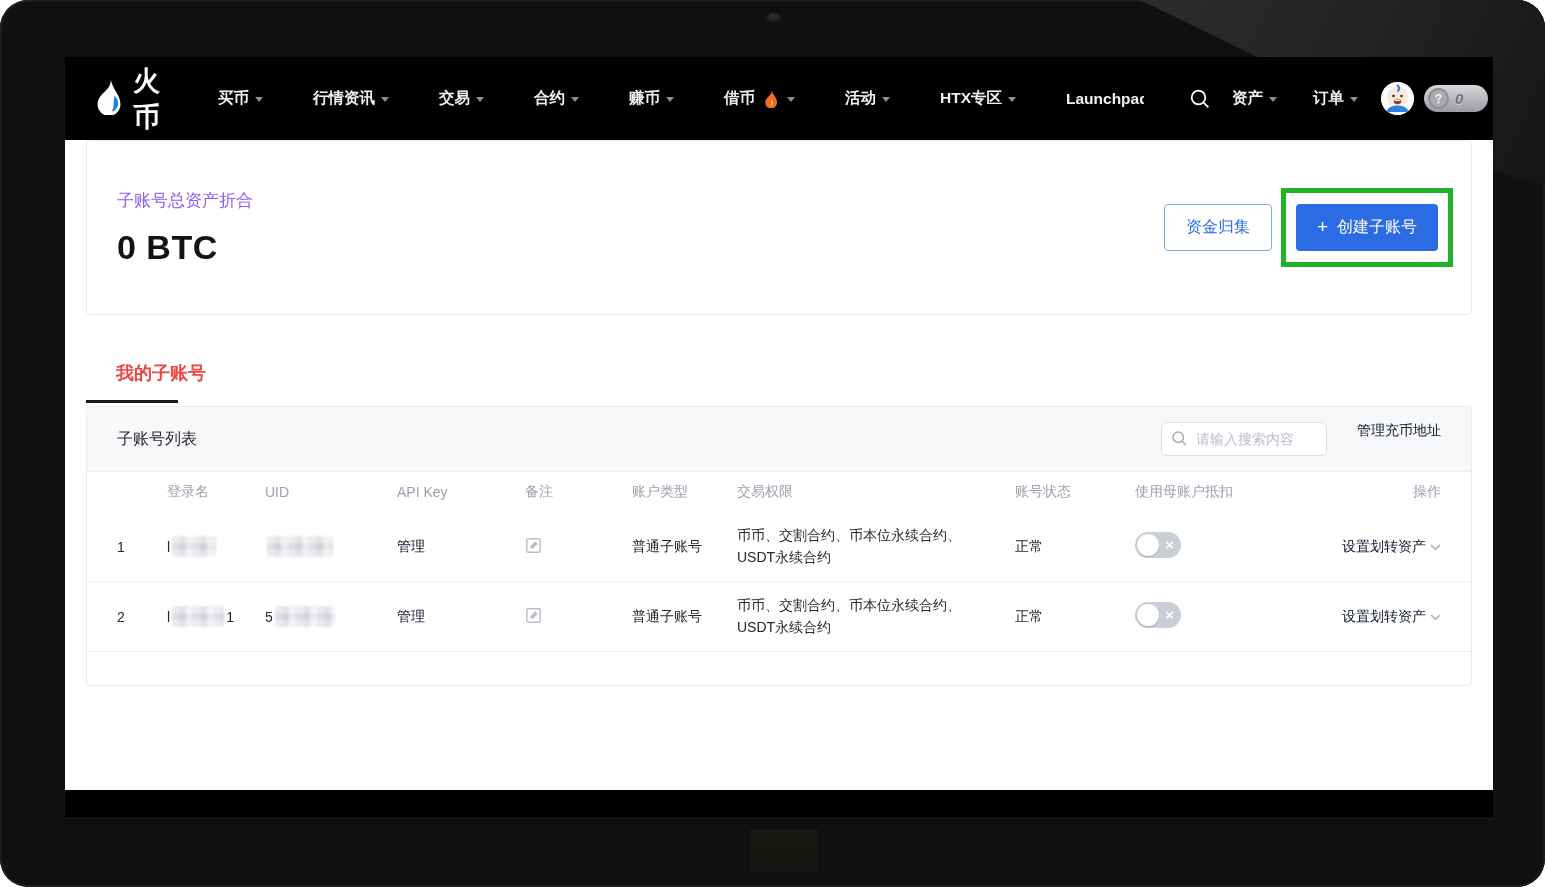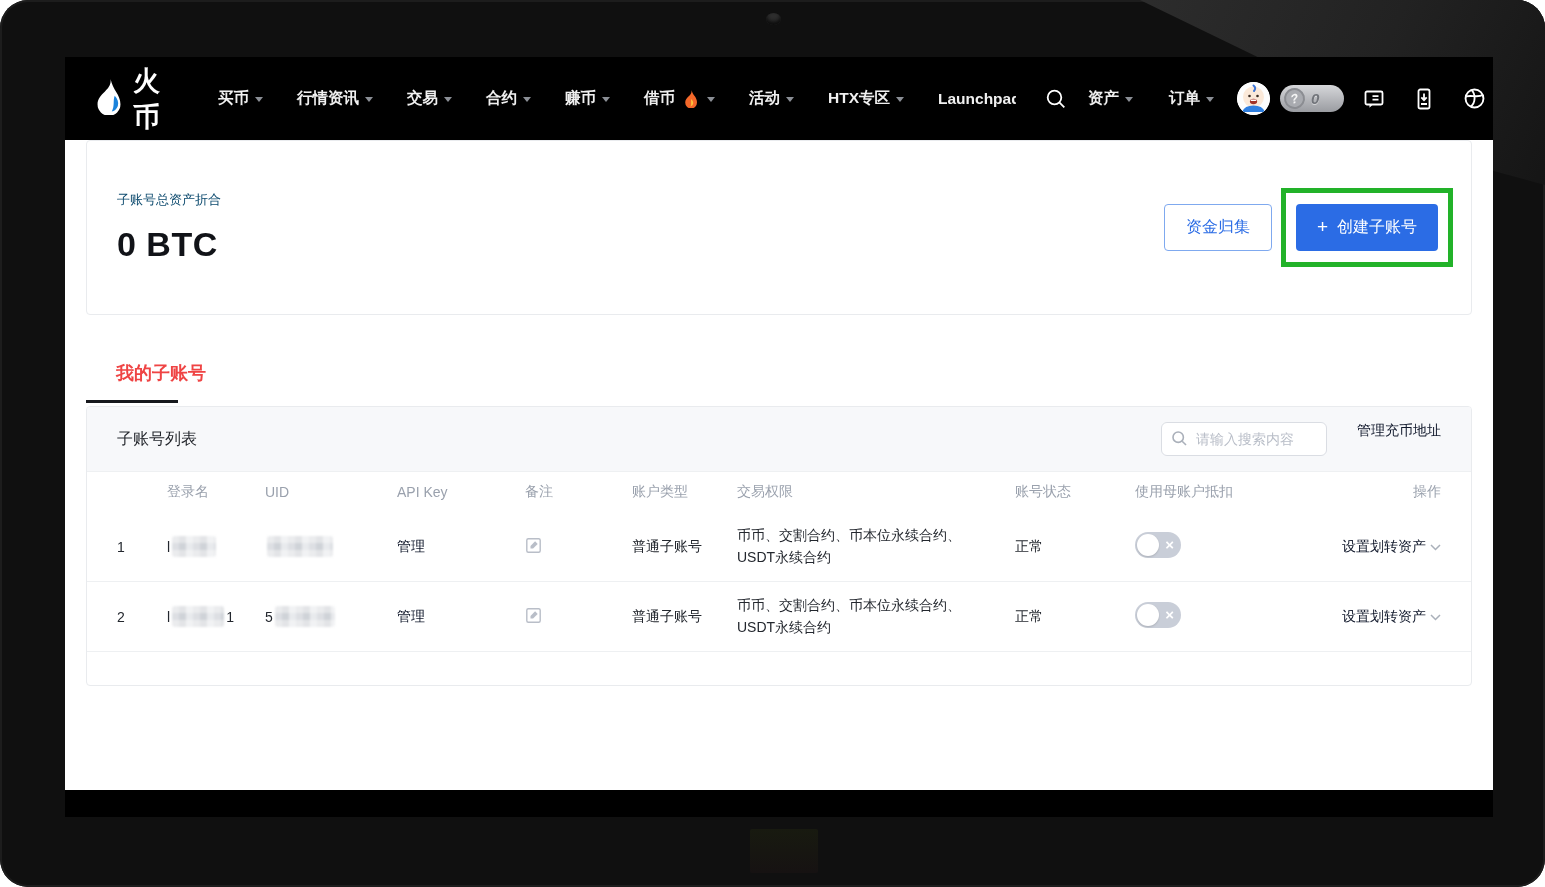--- a/index.html
+++ b/index.html
@@ -14,39 +14,39 @@
   .bezel-logo { position:absolute; left:750px; bottom:14px; width:68px; height:44px; background:linear-gradient(#181a10,#161212); border-radius:2px; }
 
   
   .screen { position:absolute; left:65px; top:57px; width:1428px; height:760px; background:#fff; display:flex; flex-direction:column; overflow:hidden; }
   .bottom-strip { height:27px; background:#000; flex:none; }
 
   
   .nav { height:83px; flex:none; background:#000; display:flex; align-items:center; padding:0 28px; color:#f3f3f3; }
   .logo { display:flex; align-items:center; gap:8px; margin-right:44px; }
   .logo-text { font-size:27px; font-weight:700; color:#fff; letter-spacing:1px; }
-  .nav-menu { display:flex; align-items:center; gap:8px; }
+  .nav-menu { display:flex; align-items:center; gap:24px; }
   .nav-item { display:flex; align-items:center; gap:6px; padding:10px 13px; font-size:15.5px; font-weight:600; color:#f0f0f0; cursor:pointer; white-space:nowrap; }
   .nav-item.clip span.lbl { max-width:78px; overflow:hidden; display:inline-block; }
   .caret { width:0; height:0; border-left:4.5px solid transparent; border-right:4.5px solid transparent; border-top:5px solid #8b8f96; margin-top:2px; }
   .nav-right { margin-left:auto; display:flex; align-items:center; gap:10px; }
   .icon-btn { padding:8px; display:flex; align-items:center; cursor:pointer; }
   .avatar { width:33px; height:33px; border-radius:50%; overflow:hidden; background:#fff; flex:none; cursor:pointer; }
   .points-pill { display:flex; align-items:center; height:27px; min-width:64px; border-radius:14px;
     background:linear-gradient(180deg,#d6d7da,#9a9ca1); padding:0 12px 0 4px; gap:6px; cursor:pointer; }
   .points-coin { width:21px; height:21px; border-radius:50%; background:#a9abb0; border:2px solid #8b8d92; color:#f4f4f4; font-weight:700; font-style:italic; font-size:13px; display:flex; align-items:center; justify-content:center; transform:rotate(-15deg); }
   .points-num { font-style:italic; font-weight:700; font-size:15px; color:#71747a; text-shadow:0 1px 0 rgba(255,255,255,.5); }
 
   
   .content { flex:1; background:#fff; overflow:hidden; padding:0 21px; position:relative; }
   .page-title { font-size:26px; font-weight:700; color:#17191d; margin:37px 0 25px 30px; }
 
   .card { border:1px solid #e9ebee; border-radius:4px; background:#fff; }
   .summary-card { height:175px; display:flex; align-items:center; justify-content:space-between; padding:0 18px 0 30px; }
-  .summary-label { font-size:13px; color:#0c4a6e; margin-bottom:16px;font-family:Liberation Serif, serif; }
+  .summary-label { font-size:17px; color:#8b5cf6; margin-bottom:16px;font-family:Liberation Serif, serif; }
   .summary-value { font-size:34px; font-weight:700; color:#111318; letter-spacing:.5px; }
   .summary-actions { display:flex; align-items:center;margin-left:6px; }
   .btn-outline { border:1px solid #7fa9ef; color:#2b6ce5; background:#fff; font-size:16px; padding:12px 21px; border-radius:4px; cursor:pointer; font-family:inherit; }
   .green-box { border:5px solid #22b229; margin-left:9px; padding:11px 10px; }
   .btn-primary { background:#2b6ce5; border:none; color:#fff; font-size:16px; padding:13px 21px; border-radius:4px; cursor:pointer; display:flex; align-items:center; gap:9px; font-family:inherit; }
   .btn-primary .plus { font-size:19px; font-weight:400; line-height:1; margin-top:-2px; }
 
   .tab-row { margin:46px 0 0 0; }
   .tab-label { font-size:18px; font-weight:700; color:#ef4444; margin-left:30px; display:inline-block; cursor:pointer; }
   .tab-underline { width:92px; height:3px; background:#17191d; margin-top:15px; }

